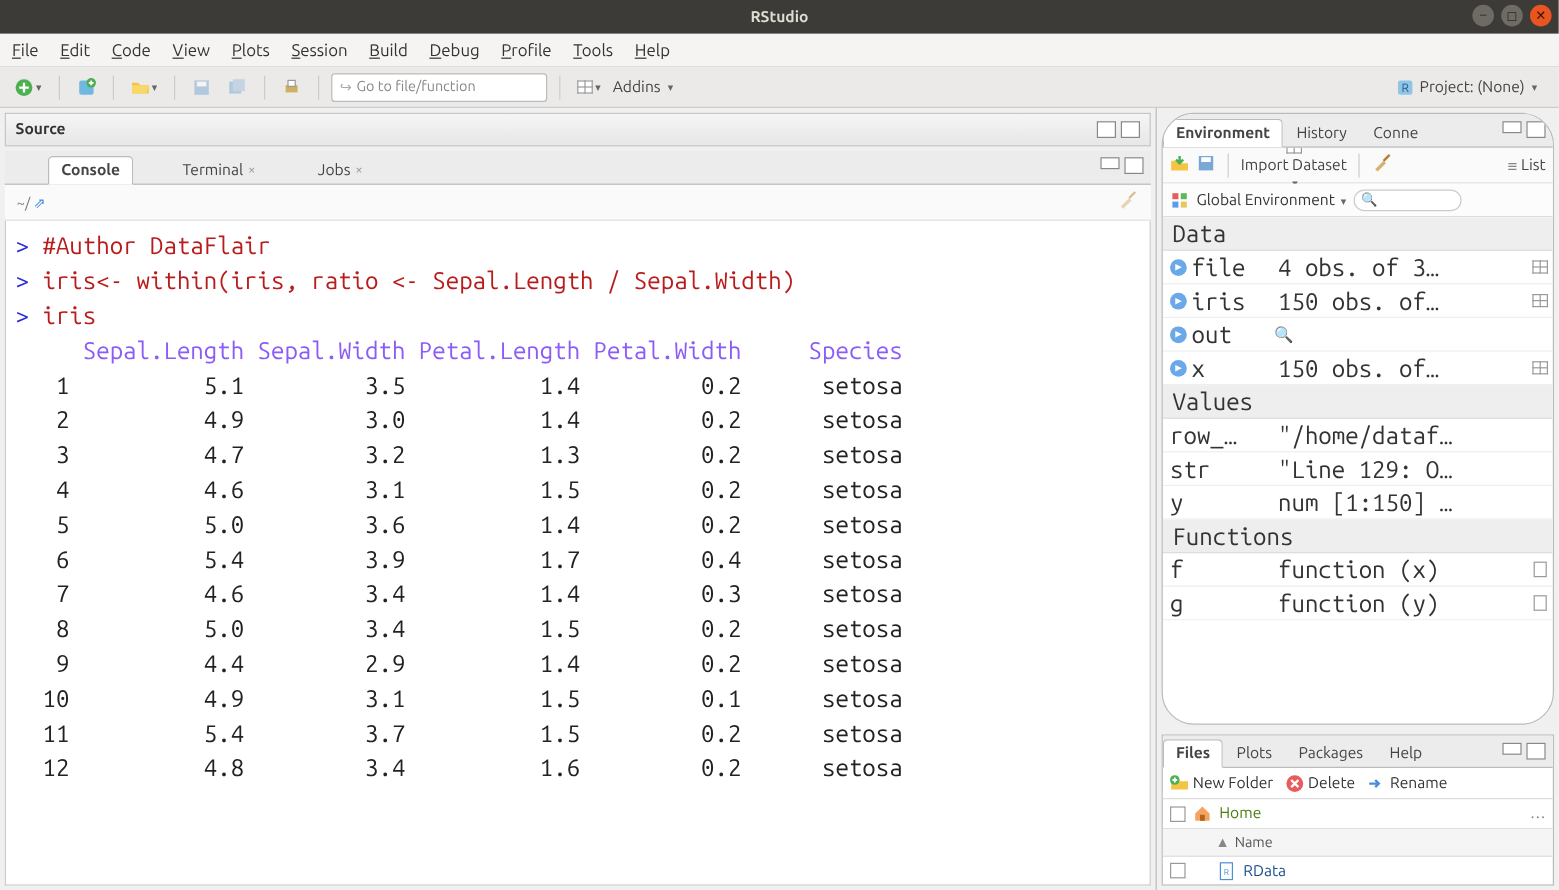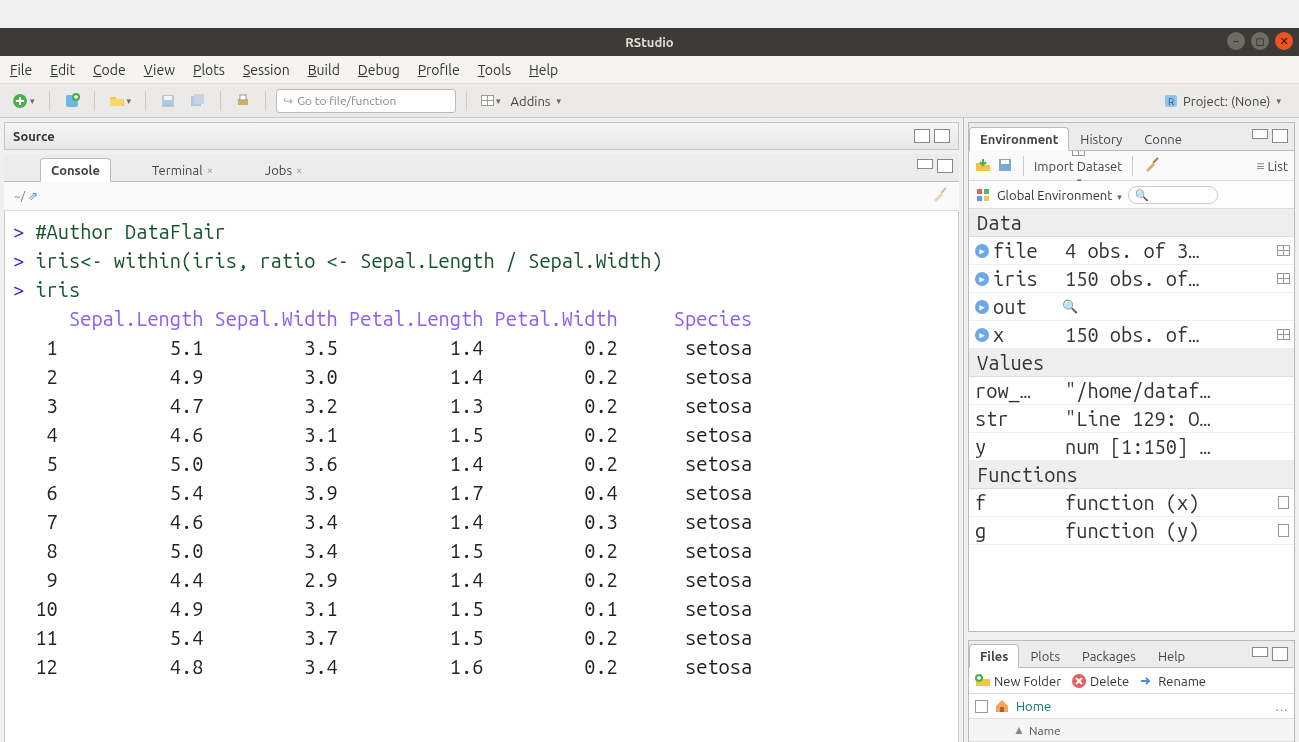--- a/index.html
+++ b/index.html
@@ -1,17 +1,17 @@
 <!DOCTYPE html>
 <html><head>
 <meta charset="utf-8">
 <style>
 * { box-sizing: border-box; margin: 0; padding: 0; }
 body { font-family: "Ubuntu", "Segoe UI", sans-serif; font-size: 13px; background: #f0f0f0; width: 1299px; height: 742px; overflow: hidden; color: #333; }
-.titlebar { background: #3c3b37; color: #dfdbd2; height: 28px; display: flex; align-items: center; justify-content: center; position: relative; margin-top: 28px; }
+.titlebar { background: #3c3b37; color: #dfdbd2; height: 28px; display: flex; align-items: center; justify-content: center; position: relative; }
 .titlebar-text { font-weight: bold; font-size: 13px; }
 .window-controls { position: absolute; right: 6px; top: 4px; display: flex; gap: 6px; }
 .window-btn { width: 18px; height: 18px; border-radius: 9px; display: flex; align-items: center; justify-content: center; font-size: 11px; }
 .win-min { background: #6e6b64; color: #2b2a27; }
 .win-max { background: #6e6b64; color: #2b2a27; }
 .win-close { background: #e95420; color: #3a1306; }
 .menubar { background: #f5f4f2; height: 28px; display: flex; align-items: center; padding: 0 10px; gap: 18px; border-bottom: 1px solid #ddd; }
 .menu-item { font-size: 14px; color: #333; cursor: pointer; }
 .menu-item u { text-decoration: underline; }
 .toolbar { background: #eceae8; height: 34px; display: flex; align-items: center; padding: 0 8px; gap: 6px; border-bottom: 1px solid #ccc; justify-content: space-between; }
@@ -28,21 +28,21 @@
 .pane-icons { display: flex; gap: 4px; }
 .pane-icon { width: 16px; height: 14px; border: 1px solid #888; background: #fff; display:inline-block;}
 .tabs-row { display: flex; align-items: flex-end; background: #ececec; height: 28px; border-bottom: 1px solid #bbb; padding-left: 6px; margin: 0 4px; position:relative;}
 .tab { padding: 4px 10px; font-size: 13px; color: #444; border: 1px solid transparent; border-bottom: none; cursor: pointer; display:flex; align-items:center; gap:4px;margin-left:30px;}
 .tab.active { background: #fff; border: 1px solid #bbb; border-bottom: 1px solid #fff; border-radius: 4px 4px 0 0; font-weight: bold; position: relative; top: 1px;}
 .tab-close { color:#999; font-size:11px;}
 .tabs-right-icons { position:absolute; right:6px; top:5px; display:flex; gap:4px;}
 .console-path { padding: 4px 10px; font-size: 12px; color: #777; background: #fafafa; border-bottom: 1px solid #ddd; margin: 0 4px; display:flex; justify-content:space-between; align-items:center;}
 .console-body { flex: 1; background: #fff; margin: 0 4px 4px 4px; border: 1px solid #ccc; border-top:none; padding: 6px 8px; font-family: "Ubuntu Mono","Consolas",monospace; font-size: 20px; line-height: 1.45; overflow: auto; color: #222; white-space: pre;}
 .prompt { color: #2929db; }
-.cmd { color: #14532d; }
+.cmd { color: #b91c1c; }
 .header-row { color: #8b5cf6; }
 .right-pane { margin: 4px; border: 1px solid #bbb; background: #fff; display: flex; flex-direction: column; overflow:hidden;}
 .rtabs { display:flex; background:#ececec; border-bottom:1px solid #bbb; height:28px; align-items:flex-end; position:relative;}
 .rtab { padding:4px 10px; font-size:13px; color:#444; border:1px solid transparent; border-bottom:none; cursor:pointer;}
 .rtab.active { background:#fff; border:1px solid #bbb; border-bottom:1px solid #fff; border-radius:4px 4px 0 0; font-weight:bold; position:relative; top:1px;}
 .rtabs .pane-icons { position:absolute; right:6px; top:6px;}
 .rtoolbar { height:30px; display:flex; align-items:center; padding:0 6px; gap:6px; border-bottom:1px solid #ddd; font-size:13px; color:#444; background:#fafafa; justify-content:space-between;}
 .rtoolbar-left { display:flex; align-items:center; gap:6px;}
 .env-scope { height:28px; display:flex; align-items:center; padding:0 6px; gap:6px; border-bottom:1px solid #ddd; background:#fcfcfc;}
 .search-box { border:1px solid #ccc; border-radius:10px; height:18px; padding:0 6px; font-size:11px; color:#999; background:#fff; width:90px;}
@@ -64,21 +64,21 @@
 .mag-ico { color:#999; font-size:13px;}
 .files-toolbar { height:28px; display:flex; align-items:center; padding:0 6px; gap:10px; border-bottom:1px solid #ddd; font-size:13px;}
 .file-action { display:flex; align-items:center; gap:3px; color:#333; cursor:pointer;}
 .home-row { height:26px; display:flex; align-items:center; padding:0 6px; gap:6px; border-bottom:1px solid #ddd;}
 .ckbox { width:13px; height:13px; border:1px solid #999; background:#fff;}
 .name-hdr { height:24px; display:flex; align-items:center; padding:0 6px 0 44px; border-bottom:1px solid #ddd; background:#f5f5f5; font-size:12px; color:#555; gap:4px;}
 .file-row { height:24px; display:flex; align-items:center; padding:0 6px; gap:6px; font-size:13px; color:#1a4f8b;}
 .icon-svg { width:16px; height:16px; display:inline-block;}
 .dropdown-caret { font-size:9px; color:#666; margin-left:2px;}
 .env-body { overflow:hidden;}
-.right-top-pane { height: 510px; display:flex; flex-direction:column;}
+.right-top-pane { height: 510px; display:flex; flex-direction:column;border-radius:27px;}
 .right-bottom-pane { flex:1; display:flex; flex-direction:column;}
 </style>
 </head>
 <body>
 
 <div class="titlebar">
   <span class="titlebar-text">RStudio</span>
   <div class="window-controls">
     <div class="window-btn win-min">–</div>
     <div class="window-btn win-max">◻</div>
@@ -398,21 +398,21 @@
             </svg>
           <span>Rename</span>
         </span>
       </div>
       <div class="home-row">
         <span class="ckbox"></span>
         <svg class="icon-svg" viewBox="0 0 16 16">
             <path d="M2 8l6-6 6 6v6H2z" fill="#f4a460"></path>
             <rect x="6" y="9" width="4" height="5" fill="#b0651a"></rect>
           </svg>
-        <span style="color:#0f766e">Home</span>
+        <span style="color:#4d7c0f">Home</span>
         <span style="margin-left:auto;color:#888">…</span>
       </div>
       <div class="name-hdr">
         <span style="color:#888">▲</span>
           <span>Name</span>
       </div>
       <div class="file-row">
         <span class="ckbox"></span>
         <span style="width:14px"></span>
         <svg class="icon-svg" viewBox="0 0 16 16">

